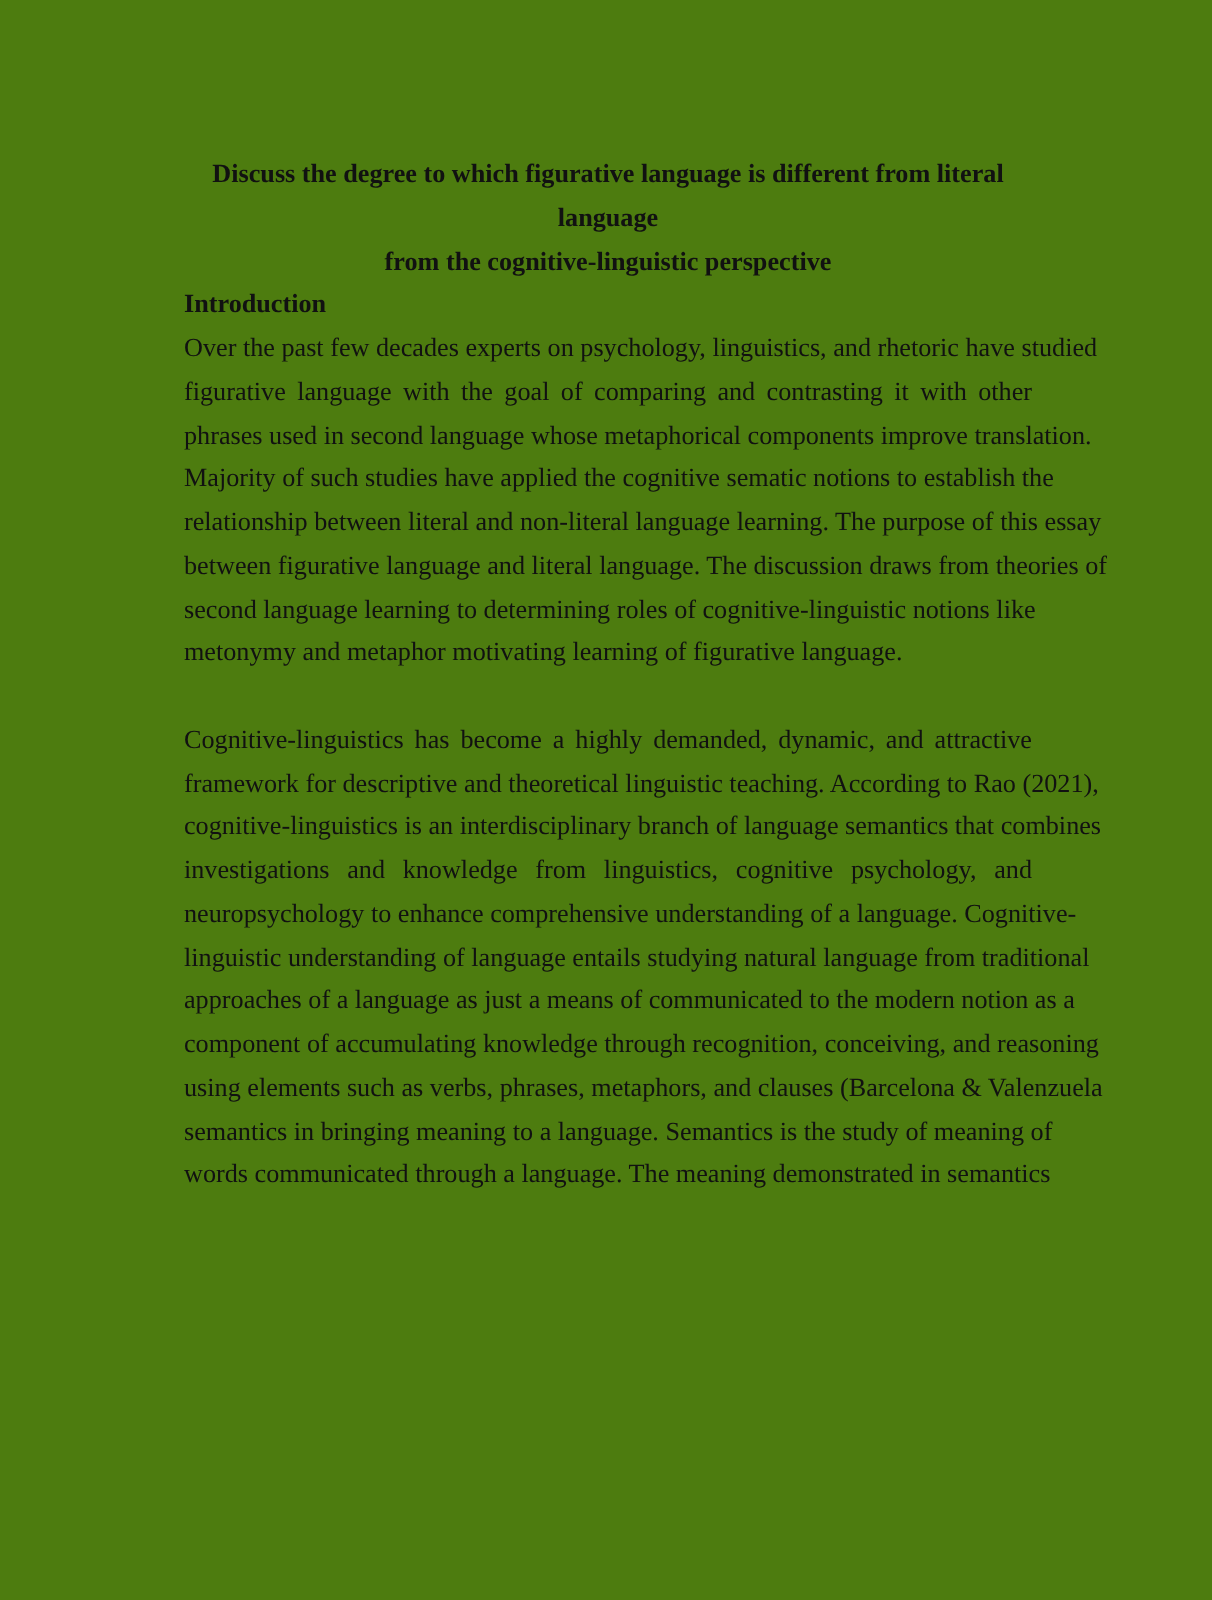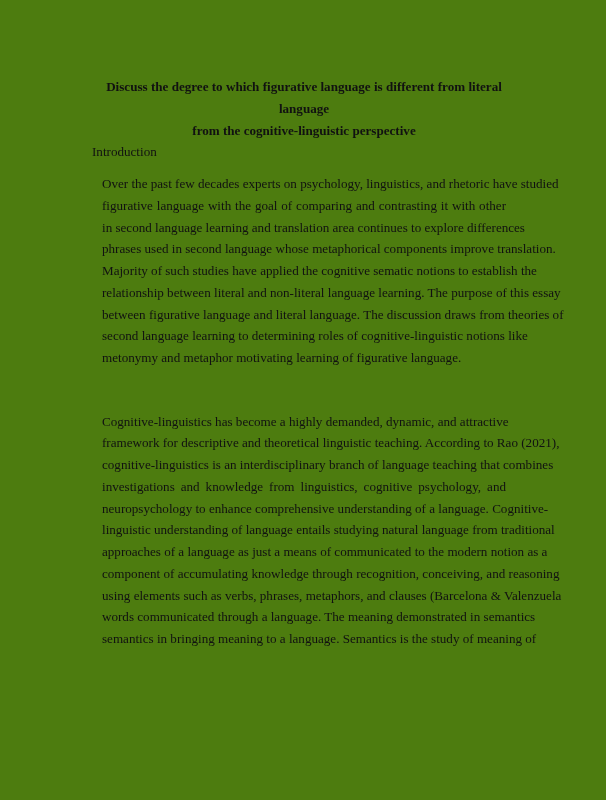--- a/index.html
+++ b/index.html
@@ -11,58 +11,57 @@
     padding-left: 24px;
   }
   .content {
     position: absolute; left: 92px; top: 76px; width: 424px;
     font-size: 13.1px; line-height: 21.75px;
   }
   .title {
     font-weight: bold; text-align: center; margin: 0; font-size: 13.1px;
     width: 440px; margin-left: -8px;
   }
-  .heading { font-weight: normal; margin: 0; }
-  .para { margin: 10px; text-align: justify; }
+  .heading { font-weight: bold; margin: 0; }
+  .para { margin: 0; text-align: justify; }
   .line { display: block; text-align: justify; text-align-last: justify; white-space: nowrap; height: 21.75px; }
   .line.last { text-align-last: left; }
   .gap { height: 21.75px; }
 </style>
 </head>
 <body>
 
 <div class="page">
   <div class="content">
     <div class="title">
       <div>Discuss the degree to which figurative language is different from literal language</div>
       <div>from the cognitive-linguistic perspective</div>
     </div>
     <div class="heading">Introduction</div>
 
     <div class="para">
       <span class="line">Over the past few decades experts on psychology, linguistics, and rhetoric have studied</span>
       <span class="line">figurative language with the goal of comparing and contrasting it with other</span>
-      <span class="line">in second language learning and translation area continues to explore differences</span>
       <span class="line">phrases used in second language whose metaphorical components improve translation.</span>
       <span class="line">Majority of such studies have applied the cognitive sematic notions to establish the</span>
       <span class="line">relationship between literal and non-literal language learning. The purpose of this essay</span>
       <span class="line">between figurative language and literal language. The discussion draws from theories of</span>
       <span class="line">second language learning to determining roles of cognitive-linguistic notions like</span>
       <span class="line last">metonymy and metaphor motivating learning of figurative language.</span>
     </div>
 
     <div class="gap"></div>
 
     <div class="para">
       <span class="line">Cognitive-linguistics has become a highly demanded, dynamic, and attractive</span>
       <span class="line">framework for descriptive and theoretical linguistic teaching. According to Rao (2021),</span>
-      <span class="line">cognitive-linguistics is an interdisciplinary branch of language teaching that combines</span>
+      <span class="line">cognitive-linguistics is an interdisciplinary branch of language semantics that combines</span>
       <span class="line">investigations and knowledge from linguistics, cognitive psychology, and</span>
       <span class="line">neuropsychology to enhance comprehensive understanding of a language. Cognitive-</span>
       <span class="line">linguistic understanding of language entails studying natural language from traditional</span>
       <span class="line">approaches of a language as just a means of communicated to the modern notion as a</span>
       <span class="line">component of accumulating knowledge through recognition, conceiving, and reasoning</span>
       <span class="line">using elements such as verbs, phrases, metaphors, and clauses (Barcelona &amp; Valenzuela</span>
+      <span class="line">semantics in bringing meaning to a language. Semantics is the study of meaning of</span>
       <span class="line">words communicated through a language. The meaning demonstrated in semantics</span>
-      <span class="line">semantics in bringing meaning to a language. Semantics is the study of meaning of</span>
     </div>
   </div>
 </div>
 
 </body></html>

